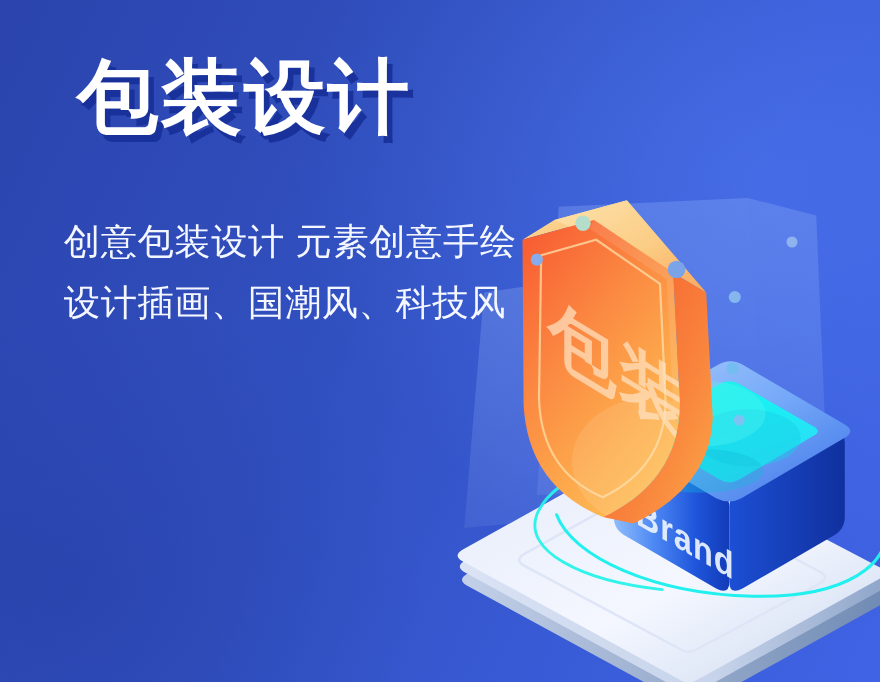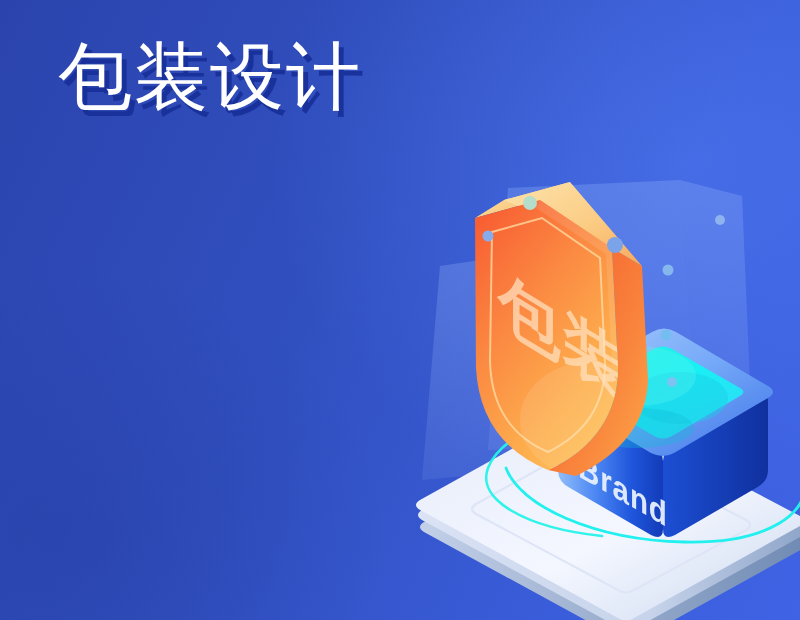--- a/index.html
+++ b/index.html
@@ -27,24 +27,24 @@
   }
 
   
   .text-block {
     position: absolute;
     left: 58px;
     top: 40px;
     width: 470px;
   }
   .headline {
-    margin: 0;
+    margin: 12px;
     font-size: 74px;
     line-height: 1.0;
-    font-weight: normal;
+    font-weight: bold;
     color: #ffffff;
     letter-spacing: 2px;
     text-shadow: 5px 6px 0 rgba(23,45,150,0.88);
     white-space: nowrap;
   }
   .subhead {
     margin: 0;
     padding-top: 54px;
   }
   .sub-line {
@@ -242,16 +242,18 @@
         <circle cx="288" cy="100" r="5.5" fill="#86b6ee"></circle>
         <circle cx="286" cy="165" r="5.5" fill="#74bdf0"></circle>
         <circle cx="292" cy="212" r="5" fill="#7cc2f2"></circle>
       </g>
     </svg>
   </div>
 
   <div class="text-block">
     <h1 class="headline">包装设计</h1>
     <div class="subhead">
+      <div class="sub-line">创意包装设计 元素创意手绘</div>
+      <div class="sub-line">设计插画、国潮风、科技风</div>
     </div>
   </div>
 
 </div>
 
 </body></html>

